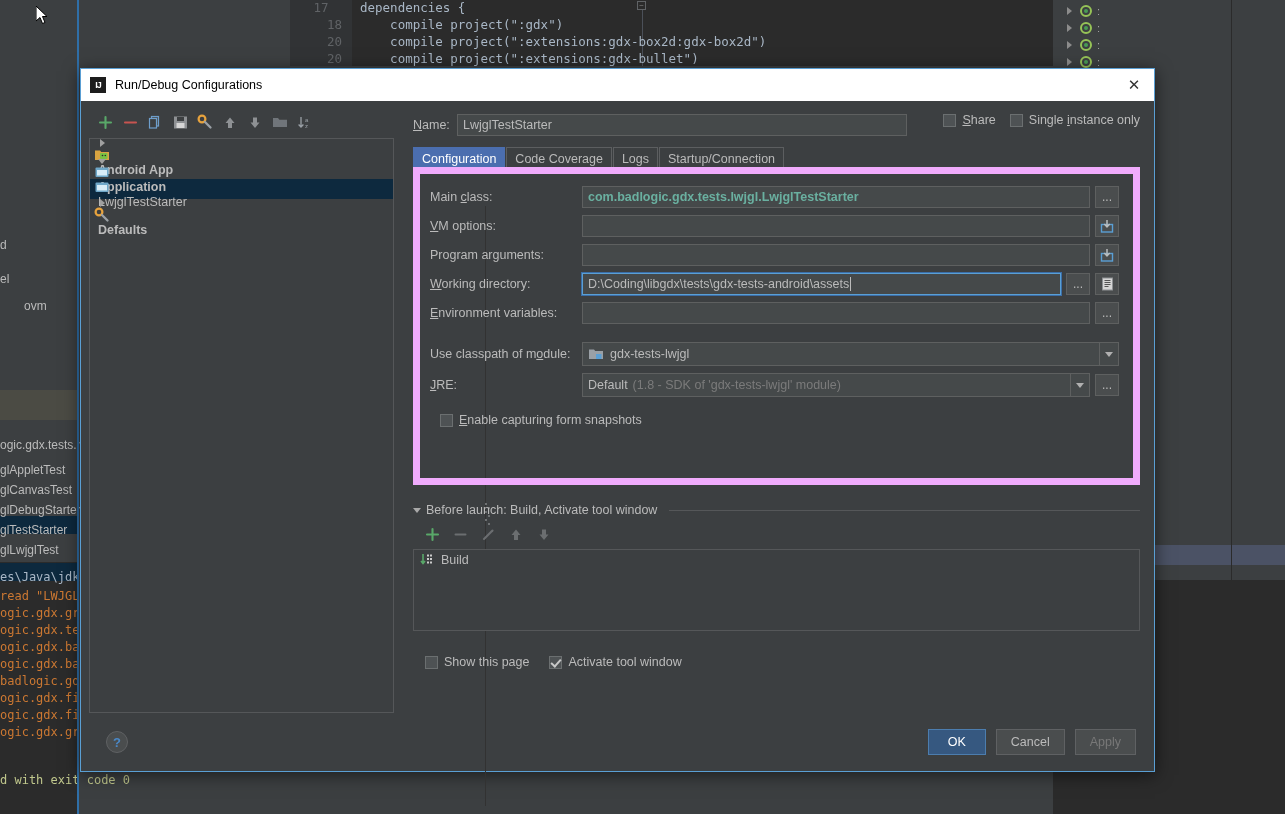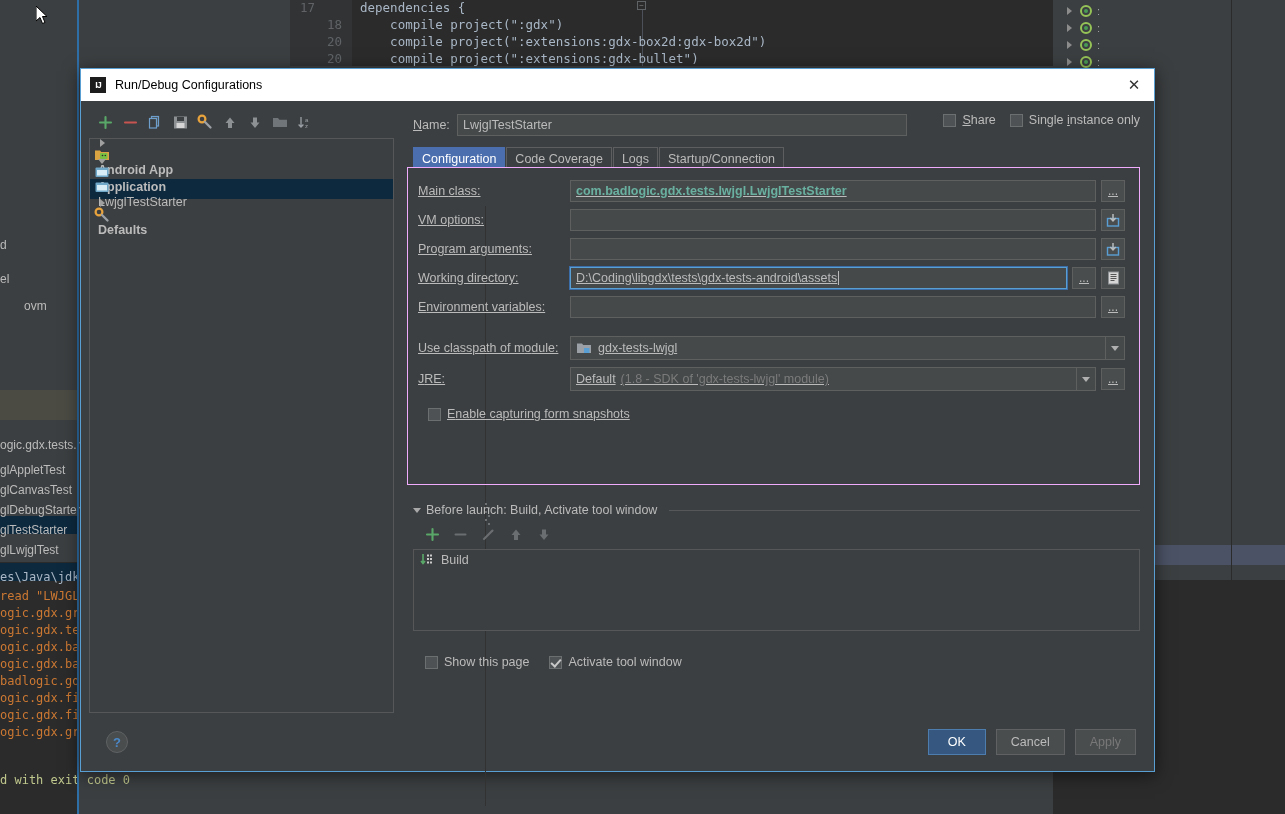--- a/index.html
+++ b/index.html
@@ -200,24 +200,23 @@
 
   .tabs { display: flex; margin: 10px 0 0 6px; height: 21px; }
   .tab {
     padding: 2px 8px 1px 8px; font-size: 12.5px; color: #bbbbbb;
     border: 1px solid #5c5e60; border-bottom: none; cursor: pointer;
     background: #3c3f41; margin-right: 1px; line-height: 18px;
   }
   .tab.active { background: #4b6eaf; border-color: #4b6eaf; color: #ffffff; }
 
   .panel {
-    border: 1px solid #f0abfc; flex: 0 0 auto; 
+    border: 7px solid #f0abfc; flex: 0 0 auto; margin-left: 6px;
     padding: 12px 14px 14px 10px; height: 318px; position: relative;
     margin-top: -1px;
-    text-decoration: underline;
   }
   .frow { display: flex; align-items: center; height: 22px; margin-bottom: 7px; }
   .flbl { width: 152px; color: #bbbbbb; font-size: 12.5px; flex-shrink: 0; }
   .finput {
     flex: 1; height: 22px; background: #45494a; border: 1px solid #5e6060;
     color: #bbbbbb; font-size: 12.5px; padding: 0 5px; outline: none;
     font-family: "Liberation Sans", sans-serif; display: flex; align-items: center;
   }
   .finput.green { color: #6ab0a0; font-weight: bold; }
   .finput.focused { border: 1px solid #5a9fd4; outline: 1px solid #3b6ea8; }
@@ -290,21 +289,21 @@
 
 <div id="root">
 
   <div class="ide-bg"></div>
 
   <div class="editor-area">
     <div class="gutter" style="left:0;"></div>
     <div class="fold-mark">−</div>
     <div class="editor-vline"></div>
   </div>
-  <div class="gutter-line" style="left:300px;top:0px;width:42px;text-align:left;">17</div>
+  <div class="gutter-line" style="left:300px;top:0px;width:42px;text-align:center;">17</div>
   <div class="gutter-line" style="left:300px;top:17px;width:42px;text-align:right;">18</div>
   <div class="gutter-line" style="left:300px;top:34px;width:42px;text-align:right;">20</div>
   <div class="gutter-line" style="left:300px;top:51px;width:42px;text-align:right;">20</div>
 
   <div class="code-line" style="top:0px;">dependencies {</div>
   <div class="code-line" style="top:17px;">    compile project(":gdx")</div>
   <div class="code-line" style="top:34px;">    compile project(":extensions:gdx-box2d:gdx-box2d")</div>
   <div class="code-line" style="top:51px;">    compile project(":extensions:gdx-bullet")</div>
 
   <div class="right-panel">

